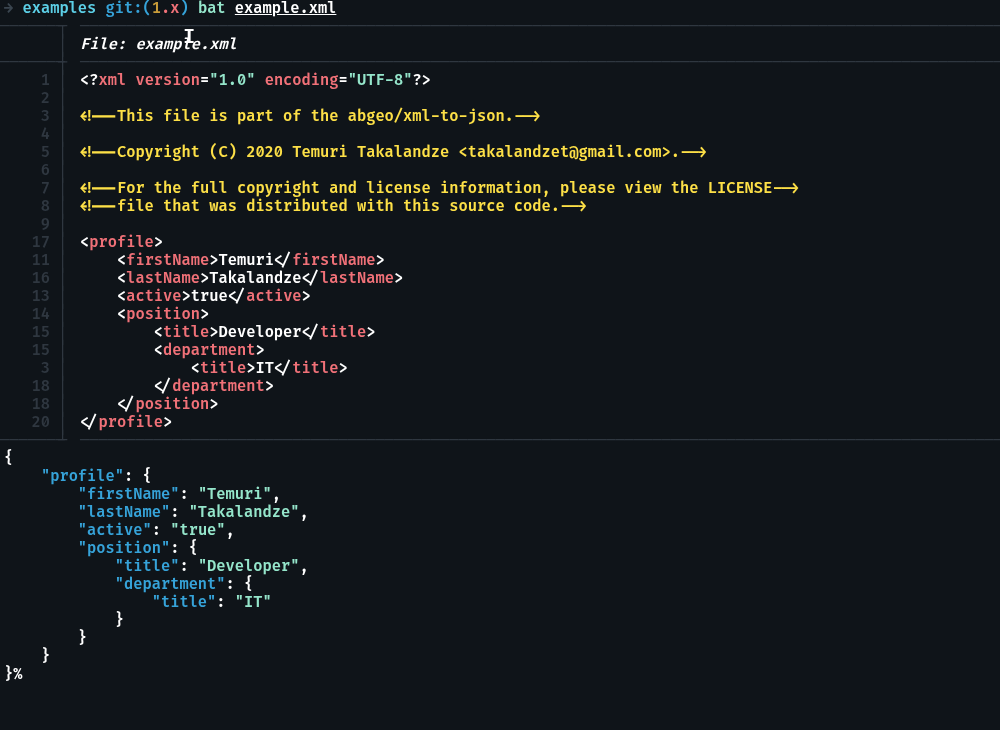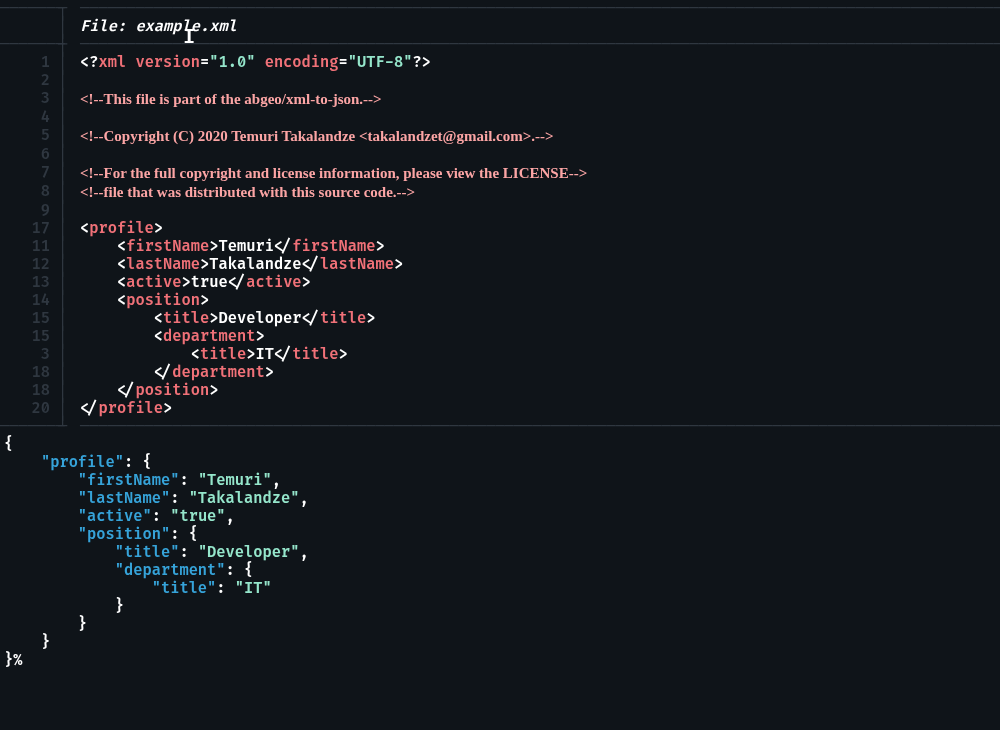--- a/index.html
+++ b/index.html
@@ -32,21 +32,21 @@
 
   .ln { display: flex; }
   .lineno { width: 58px; text-align: right; padding-right: 8px; color: #2f3740; flex-shrink: 0; }
   .pipe   { width: 10px; color: #2f3740; flex-shrink: 0; }
   .code   { flex: 1; padding-left: 12px; white-space: pre; }
 
   .c-decl   { color: #ffffff; }         
   .c-kw     { color: #f07178; text-align: right; }         
   .c-eq     { color: #ffffff; }
   .c-str    { color: #95e6cb; }         
-  .c-cmt    { color: #fca5a5; font-family: Liberation Serif, serif; }         
+  .c-cmt    { color: #fde047; }         
   .c-br     { color: #ffffff; }         
   .c-tag    { color: #f07178; margin-top: 42px; }         
   .c-text   { color: #ffffff; }         
 
   .json-line { padding: 0 4px; white-space: pre; color: #ffffff; }
   .j-key  { color: #36a3d9; }
   .j-str  { color: #95e6cb; }
   .j-punc { color: #ffffff; }
 
   .cursor {
@@ -61,20 +61,31 @@
     position: absolute;
     color: #ffffff;
     pointer-events: none;
   }
 </style>
 </head>
 <body>
 
 <div class="screen">
 
+  <div class="prompt-line">
+    <span class="arrow">→</span>
+    <span>  </span>
+    <span class="dir">examples</span>
+    <span> </span>
+    <span class="git">git:</span><span class="paren">(</span><span class="branch-num">1</span><span class="branch-suf">.</span><span class="branch-suf">x</span><span class="paren">)</span>
+    <span> </span>
+    <span class="cmd">bat</span>
+    <span> </span>
+    <span class="arg">example.xml</span>
+  </div>
 
   <div class="bat-frame">
     <div class="ln">
       <span class="lineno bat-rule-h">───────</span>
         <span class="pipe">┬</span>
         <span class="code bat-rule-h">────────────────────────────────────────────────────────────────────────────────────────────────────────────────</span>
     </div>
 
     <div class="ln">
       <span class="lineno"></span>
@@ -137,21 +148,21 @@
         <span class="lineno">17</span>
         <span class="pipe">│</span>
         <span class="code"><span class="c-br">&lt;</span><span class="c-tag">profile</span><span class="c-br">&gt;</span></span>
       </div>
     <div class="ln">
         <span class="lineno">11</span>
         <span class="pipe">│</span>
         <span class="code"><span>    </span><span class="c-br">&lt;</span><span class="c-tag">firstName</span><span class="c-br">&gt;</span><span class="c-text">Temuri</span><span class="c-br">&lt;/</span><span class="c-tag">firstName</span><span class="c-br">&gt;</span></span>
       </div>
     <div class="ln">
-        <span class="lineno">12</span>
+        <span class="lineno">16</span>
         <span class="pipe">│</span>
         <span class="code"><span>    </span><span class="c-br">&lt;</span><span class="c-tag">lastName</span><span class="c-br">&gt;</span><span class="c-text">Takalandze</span><span class="c-br">&lt;/</span><span class="c-tag">lastName</span><span class="c-br">&gt;</span></span>
       </div>
     <div class="ln">
         <span class="lineno">13</span>
         <span class="pipe">│</span>
         <span class="code"><span>    </span><span class="c-br">&lt;</span><span class="c-tag">active</span><span class="c-br">&gt;</span><span class="c-text">true</span><span class="c-br">&lt;/</span><span class="c-tag">active</span><span class="c-br">&gt;</span></span>
       </div>
     <div class="ln">
         <span class="lineno">14</span>

